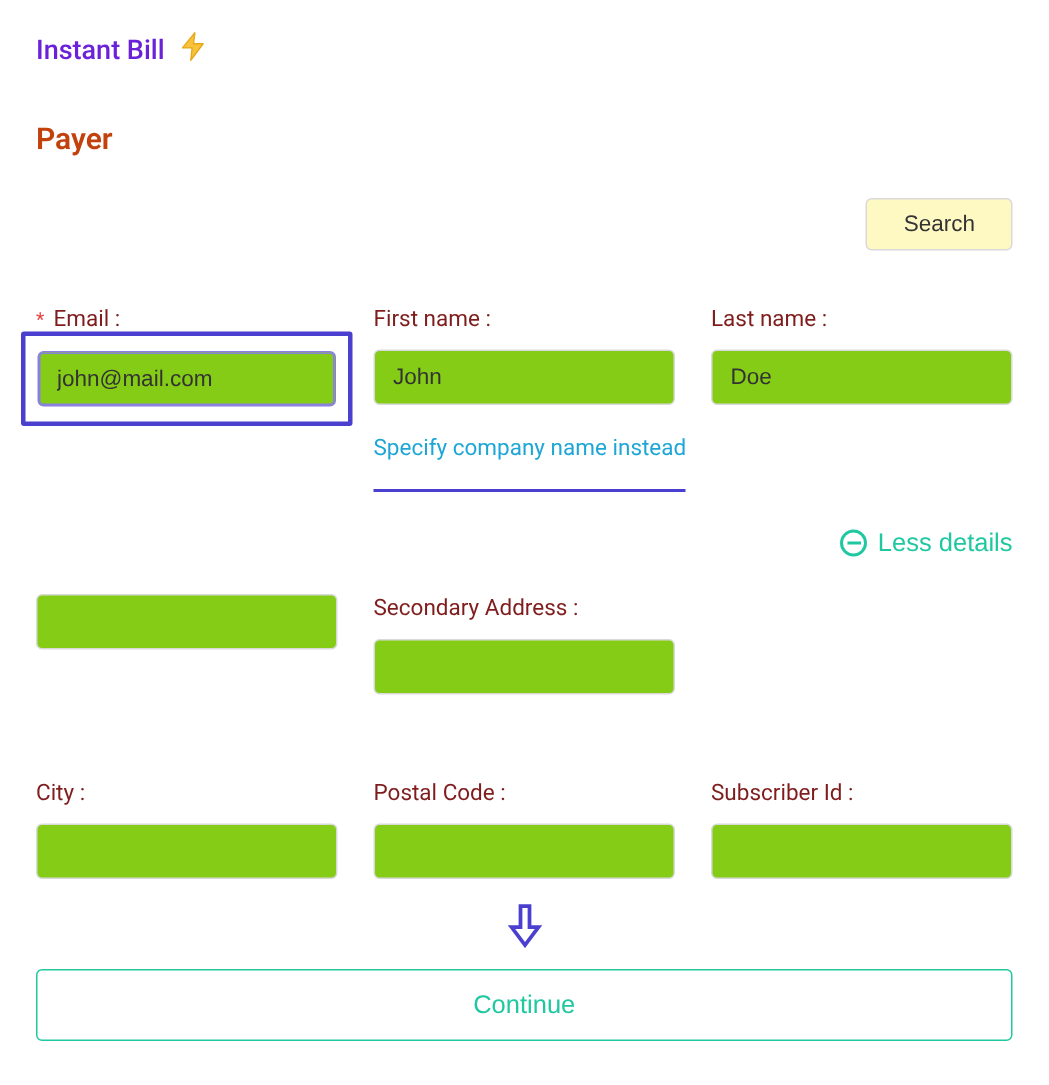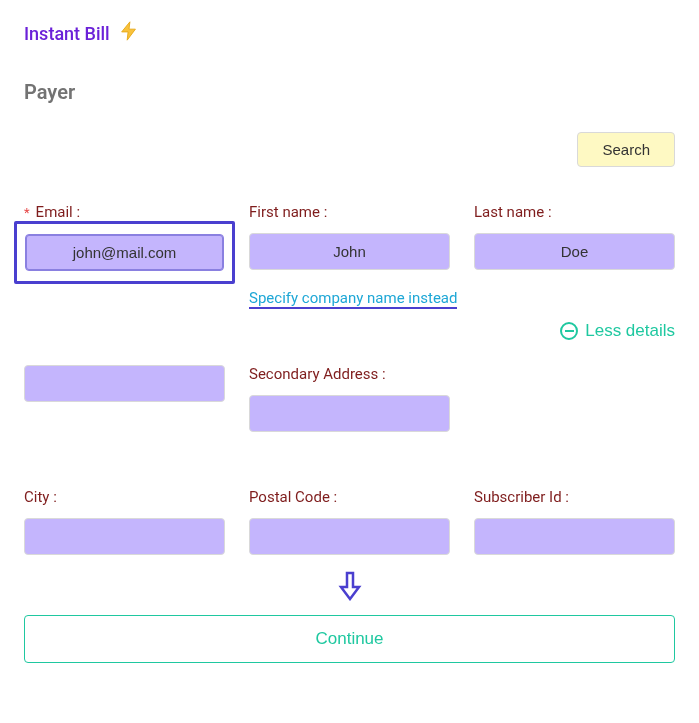--- a/index.html
+++ b/index.html
@@ -21,21 +21,21 @@
       font-weight: 500;
       color: #6b21d8;
     }
     .bolt-icon {
       width: 22px;
       height: 22px;
     }
     .subtitle {
       font-size: 20px;
       font-weight: 600;
-      color: #737373;
+      color: #c2410c;
       margin-bottom: 28px;
     }
     .search-row {
       display: flex;
       justify-content: flex-end;
       margin-bottom: 36px;
     }
     .search-btn {
       background: #fef9c3;
       border: 1px solid #d9d9d9;
@@ -66,49 +66,48 @@
       font-size: 13px;
     }
     .text-input {
       width: 100%;
       border: 1px solid #d9d9d9;
       border-radius: 4px;
       padding: 9px 12px;
       font-size: 15px;
       color: #333;
       outline: none;
-      background: #c4b5fd;
-      text-align: center;
+      background: #84cc16;
     }
     .email-highlight-wrap {
       border: 3px solid #4a3fcf;
       border-radius: 2px;
       padding: 10px 8px;
       margin: -12px -10px;
     }
     .email-highlight-wrap .text-input {
       border: 1px solid #8a80e0;
       box-shadow: 0 0 0 1px #8a80e0 inset;
     }
     .company-link-row {
       grid-column: 2 / span 2;
       margin-top: 16px;
     }
     .company-link {
       color: #1ea7d6;
       font-size: 15px;
       border-bottom: 2px solid #4a3fcf;
-      padding-bottom: 0;
+      padding-bottom: 19px;
       cursor: pointer;
       display: inline-block;
     }
     .less-details-row {
       display: flex;
       justify-content: flex-end;
-      margin-top: 12px;
+      margin-top: 24px;
       margin-bottom: 24px;
     }
     .less-details-btn {
       display: inline-flex;
       align-items: center;
       gap: 7px;
       color: #1fc8a0;
       font-size: 17px;
       cursor: pointer;
       background: none;

